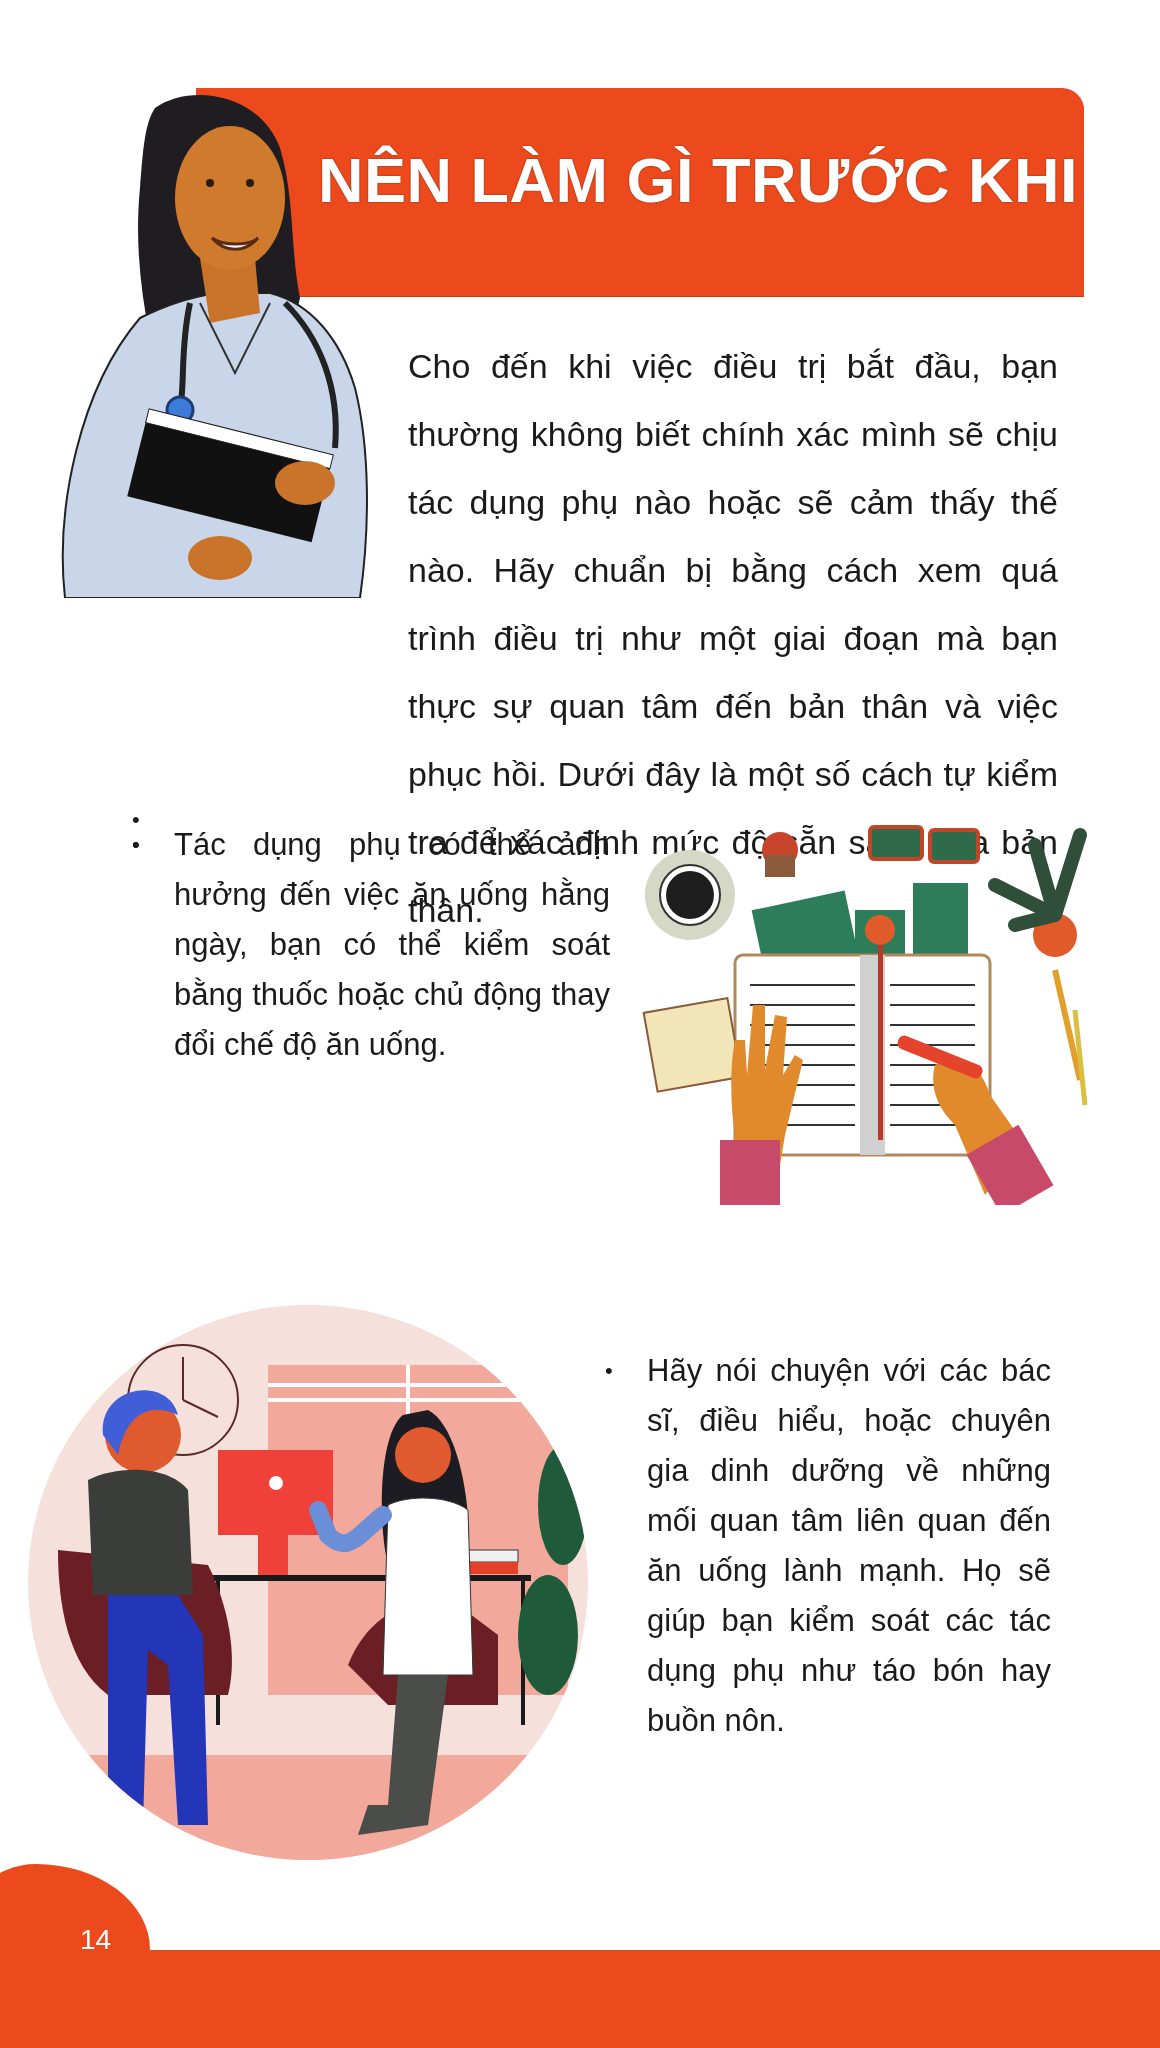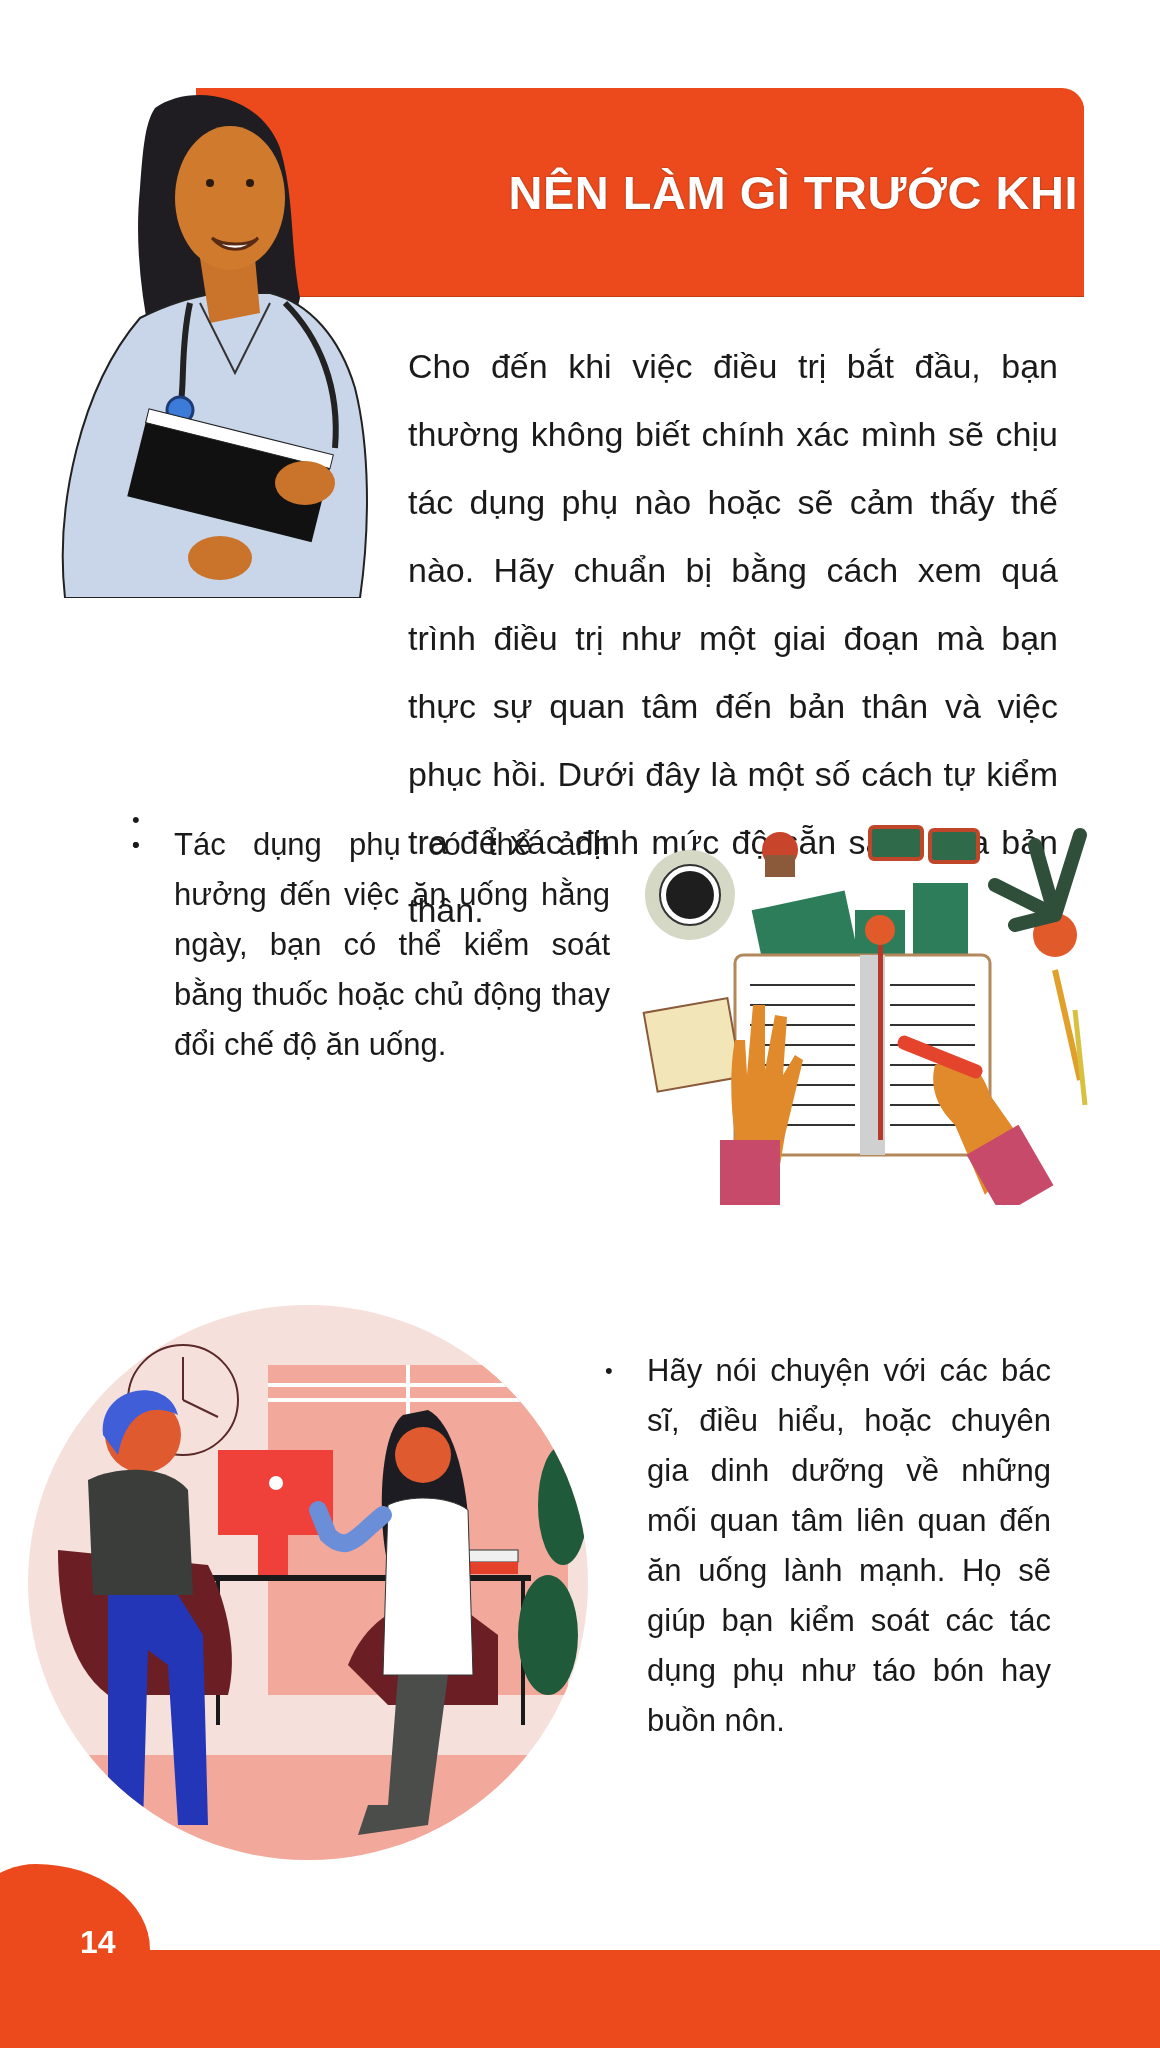--- a/index.html
+++ b/index.html
@@ -4,41 +4,41 @@
 <style>
   html, body { margin:0; padding:0; background:#ffffff; }
   body { width:1160px; height:2048px; position:relative; overflow:hidden;
          font-family:"Liberation Sans", "DejaVu Sans", sans-serif; color:#1a1a1a; }
   .abs { position:absolute; }
 
   
   .banner { left:196px; top:88px; width:888px; height:208px; background:#ec4a1c;
             border-top-right-radius:22px; box-shadow:0 1px 0 #c23a12; }
   .banner-title { right:82px; top:150px; text-align:right; color:#ffffff; font-weight:700;
-            font-size:47px; line-height:60px; letter-spacing:0.5px;
-            text-shadow:0 0 2px rgba(0,0,0,0.45);margin-top:13px; }
+            font-size:63px; line-height:60px; letter-spacing:0.5px;
+            text-shadow:0 0 2px rgba(0,0,0,0.45); }
 
   
   .para { left:408px; top:332px; width:650px; font-size:34px; line-height:68px;
           text-align:justify; }
   .list { list-style:none; margin:0; padding:0; }
   .list li { position:relative; font-size:31px; line-height:50px; text-align:justify; }
   .list li .dot { position:absolute; left:-42px; top:0; width:10px; font-size:22px; }
   .list-left { left:174px; top:795px; width:436px; }
   .list-left li + li { margin-top:25px; }
   .list-right { left:647px; top:1346px; width:404px; }
 
   
   .ill { overflow:hidden; }
 
   
   .footer-band { left:0; top:1950px; width:1160px; height:98px; background:#ec4a1c; }
   .footer-tab { left:-40px; top:1864px; width:190px; height:180px; background:#ec4a1c;
                 border-top-right-radius:120px 90px; border-top-left-radius:80px; }
-  .page-num { left:80px; top:1924px; color:#ffffff; font-size:32px; font-weight:700; }
+  .page-num { left:80px; top:1924px; color:#ffffff; font-size:28px; font-weight:400; }
 </style>
 </head>
 <body>
 
 <div class="abs banner"></div>
 <div class="abs banner-title">
   <div>NÊN LÀM GÌ TRƯỚC KHI</div>
 </div>
 
 <div class="abs ill" style="left:40px;top:88px;width:335px;height:510px;">

